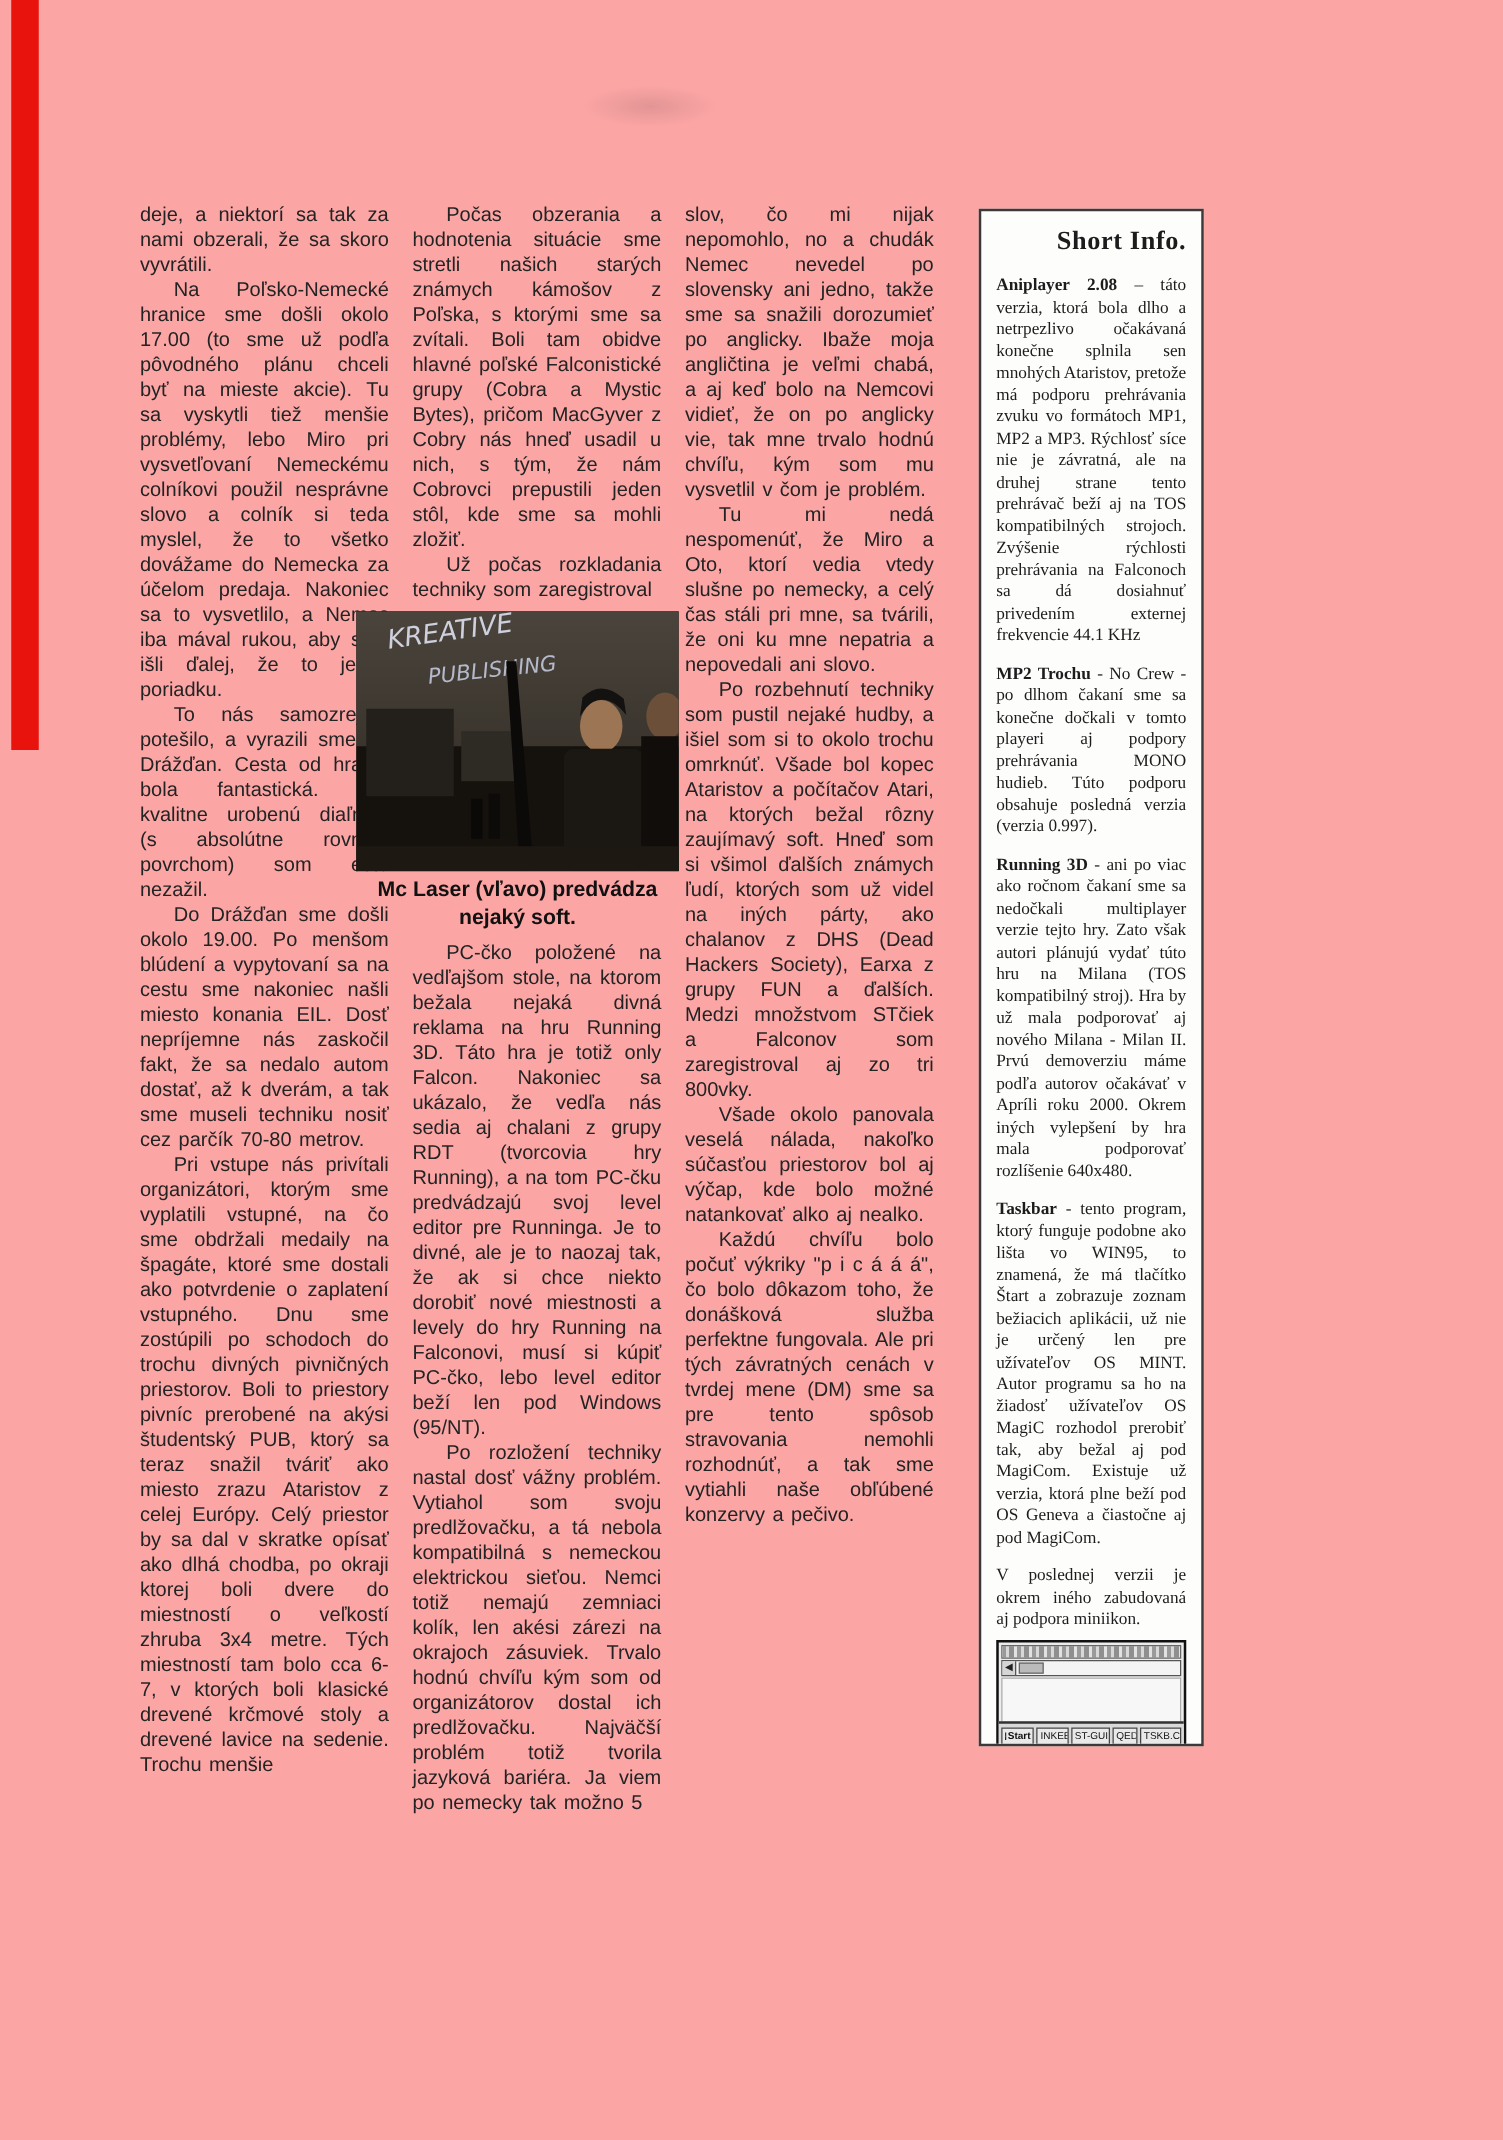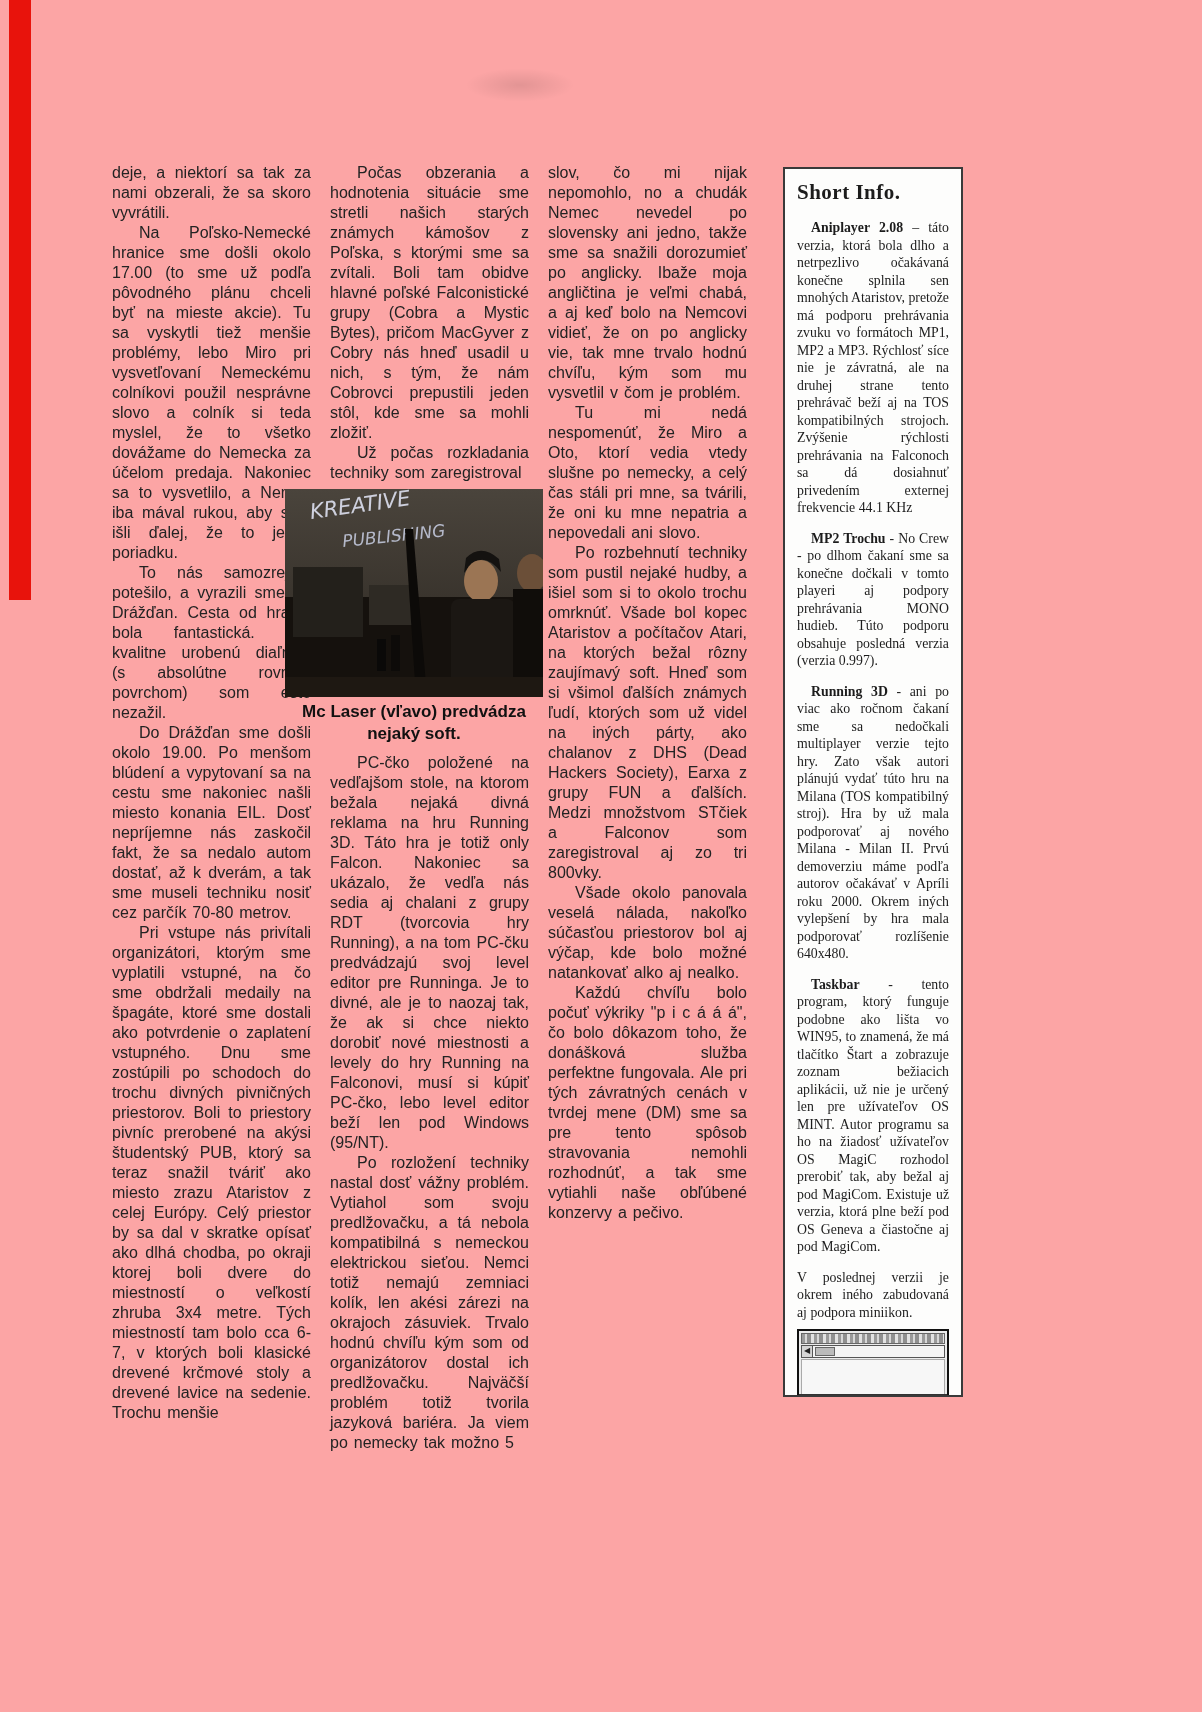--- a/index.html
+++ b/index.html
@@ -26,24 +26,24 @@
   .photo{width:258px;height:208px;background:#221d18;overflow:hidden;}
   .photo svg{display:block;}
   .caption{margin:4px 0 8px;text-align:center;font-weight:bold;font-size:17px;
     line-height:22px;text-indent:0;word-spacing:normal;color:#111;}
 
   
   .short-info{position:absolute;left:783px;top:167px;width:180px;height:1230px;
     box-sizing:border-box;border:2px solid #3a3a3a;padding:10px 12px 10px;
     font-family:"Liberation Serif",serif;font-size:13.8px;line-height:17.5px;
     text-align:justify;color:#1c1c1c;overflow:hidden;background:#fdfdfc;}
-  .si-title{text-align:left;font-weight:bold;font-size:21px;line-height:26px;
+  .si-title{text-align:right;font-weight:bold;font-size:21px;line-height:26px;
     margin:0 0 14px;letter-spacing:0.5px;}
   .si-par{margin:0 0 13px;}
-  .si-par b{font-weight:bold;margin-left:14px;}
+  .si-par b{font-weight:bold;}
   .si-footer{margin:12px 0 8px;}
 
   
   .mini-shot{border:2px solid #111;background:#ececec;height:86px;position:relative;
     font-family:"Liberation Sans",sans-serif;margin-top:4px;}
   .ms-title{height:9px;margin:2px 2px 0;background:
     repeating-linear-gradient(90deg,#9a9a9a 0 3px,#d8d8d8 3px 5px,#8f8f8f 5px 9px,#e2e2e2 9px 12px);
     border:1px solid #666;}
   .ms-scroll{height:11px;margin:1px 2px 0;border:1px solid #555;background:#f4f4f4;
     display:flex;align-items:center;}
@@ -149,21 +149,21 @@
     <div class="mini-shot">
       <div class="ms-title"></div>
       <div class="ms-scroll">
         <span class="ms-arrow">◀</span>
         <span class="ms-thumb"></span>
       </div>
       <div class="ms-body"></div>
       <div class="ms-taskbar">
         <span class="ms-btn ms-start">
           <span class="ms-flag"></span>
-          <span>Earxa</span>
+          <span>Start</span>
         </span>
         <span class="ms-btn">INKEE</span>
         <span class="ms-btn">ST-GUI..</span>
         <span class="ms-btn">QED</span>
         <span class="ms-btn">TSKB.C..</span>
       </div>
     </div>
   </div>
 
 </div>

